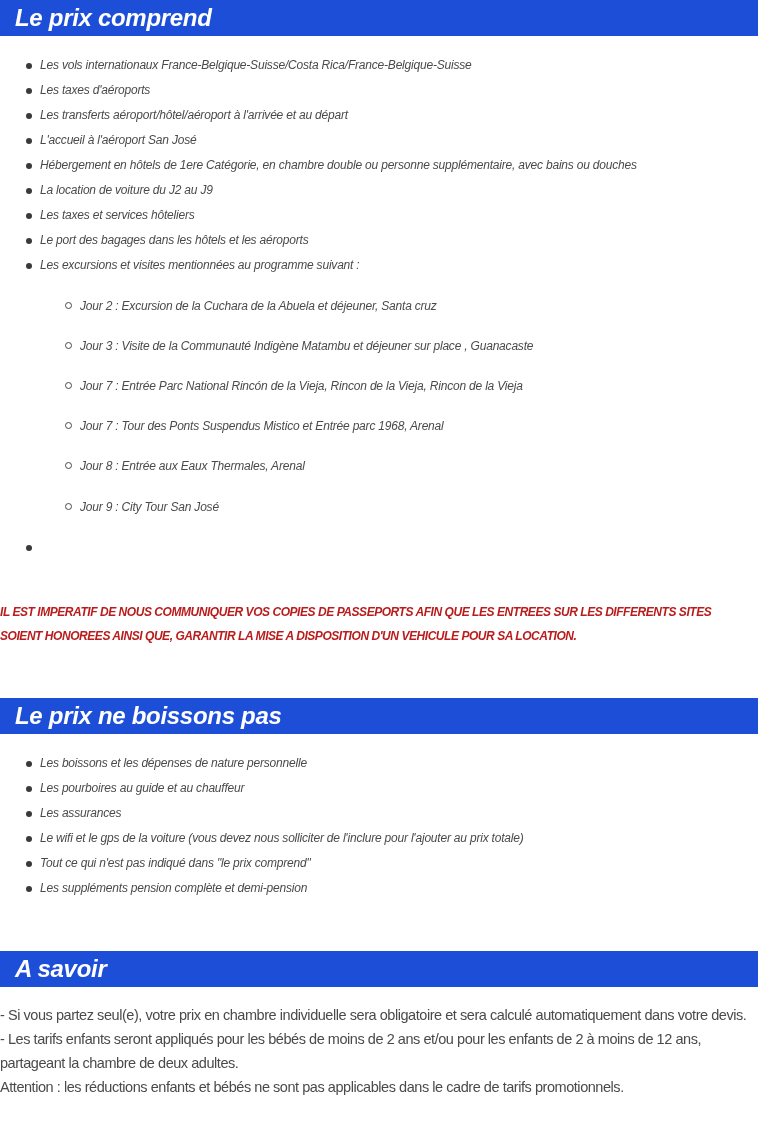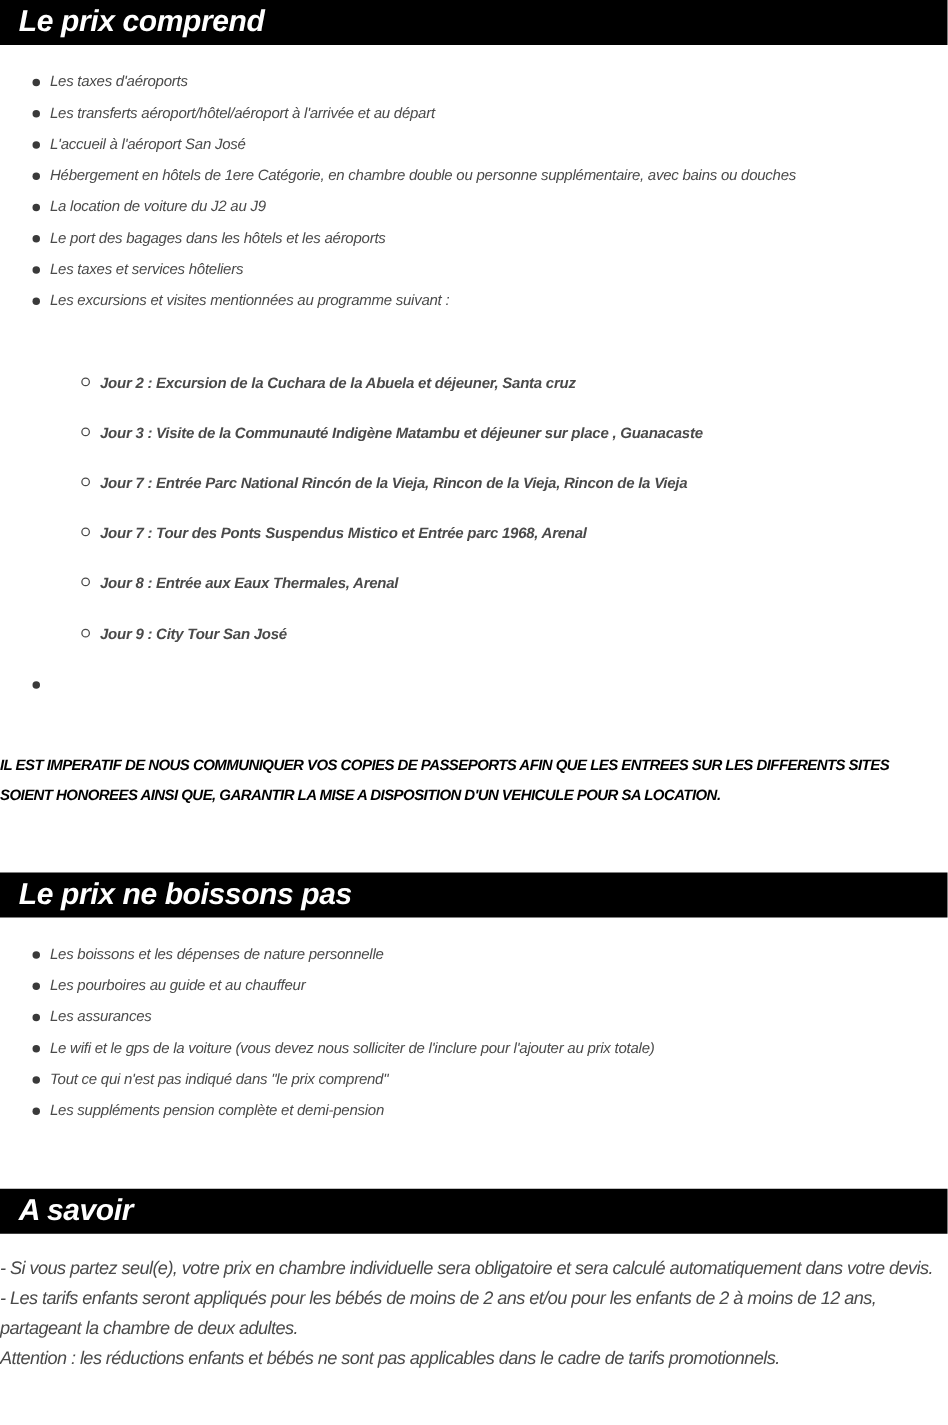--- a/index.html
+++ b/index.html
@@ -13,21 +13,21 @@
       position: relative;
       overflow: hidden;
       font-family: "Liberation Sans", "DejaVu Sans", sans-serif;
       color: #4a4a4a;
     }
     .band {
       position: absolute;
       left: 0;
       width: 758px;
       height: 36px;
-      background: #000000;
+      background: #1d4ed8;
     }
     .band h2 {
       margin: 0;
       padding-left: 15px;
       line-height: 36px;
       font-size: 24px;
       font-style: italic;
       font-weight: bold;
       color: #ffffff;
       letter-spacing: -0.3px;
@@ -67,73 +67,72 @@
     }
     ul.sub li {
       position: relative;
       padding-left: 80px;
       height: 40px;
       line-height: 20px;
       font-size: 12px;
       font-style: italic;
       white-space: nowrap;
       letter-spacing: -0.2px;
-      font-weight: bold;
     }
     ul.sub li .ring {
       position: absolute;
       left: 65px;
       top: 6px;
       width: 5px;
       height: 5px;
       border-radius: 50%;
       border: 1px solid #4a4a4a;
       background: #fff;
     }
     .notice {
       position: absolute;
       left: 0;
       top: 600px;
       width: 758px;
       font-size: 12px;
       font-weight: bold;
       font-style: italic;
       line-height: 24px;
-      color: #000000;
+      color: #b91c1c;
       letter-spacing: -0.45px;
     }
     .notice p { margin: 0; white-space: nowrap; }
     .savoir {
       position: absolute;
       left: 0;
       top: 1003px;
       width: 758px;
       font-size: 14.5px;
-      font-style: italic;
       line-height: 24px;
       color: #4a4a4a;
       letter-spacing: -0.45px;
     }
     .savoir p { margin: 0; }
   </style>
 </head>
 <body>
 
 <div class="band" style="top:0;">
   <h2>Le prix comprend</h2>
 </div>
 
 <ul class="list" style="top:53px;">
+  <li><span class="dot"></span><span>Les vols internationaux France-Belgique-Suisse/Costa Rica/France-Belgique-Suisse</span></li>
   <li><span class="dot"></span><span>Les taxes d'aéroports</span></li>
   <li><span class="dot"></span><span>Les transferts aéroport/hôtel/aéroport à l'arrivée et au départ</span></li>
   <li><span class="dot"></span><span>L'accueil à l'aéroport San José</span></li>
   <li><span class="dot"></span><span>Hébergement en hôtels de 1ere Catégorie, en chambre double ou personne supplémentaire, avec bains ou douches</span></li>
   <li><span class="dot"></span><span>La location de voiture du J2 au J9</span></li>
+  <li><span class="dot"></span><span>Les taxes et services hôteliers</span></li>
   <li><span class="dot"></span><span>Le port des bagages dans les hôtels et les aéroports</span></li>
-  <li><span class="dot"></span><span>Les taxes et services hôteliers</span></li>
   <li><span class="dot"></span><span>Les excursions et visites mentionnées au programme suivant :</span></li>
 </ul>
 
 <ul class="sub" style="top:296px;">
   <li><span class="ring"></span><span>Jour 2 : Excursion de la Cuchara de la Abuela et déjeuner, Santa cruz</span></li>
   <li><span class="ring"></span><span>Jour 3 : Visite de la Communauté Indigène Matambu et déjeuner sur place , Guanacaste</span></li>
   <li><span class="ring"></span><span>Jour 7 : Entrée Parc National Rincón de la Vieja, Rincon de la Vieja, Rincon de la Vieja</span></li>
   <li><span class="ring"></span><span>Jour 7 : Tour des Ponts Suspendus Mistico et Entrée parc 1968, Arenal</span></li>
   <li><span class="ring"></span><span>Jour 8 : Entrée aux Eaux Thermales, Arenal</span></li>
   <li style="top:1px;"><span class="ring"></span><span>Jour 9 : City Tour San José</span></li>

